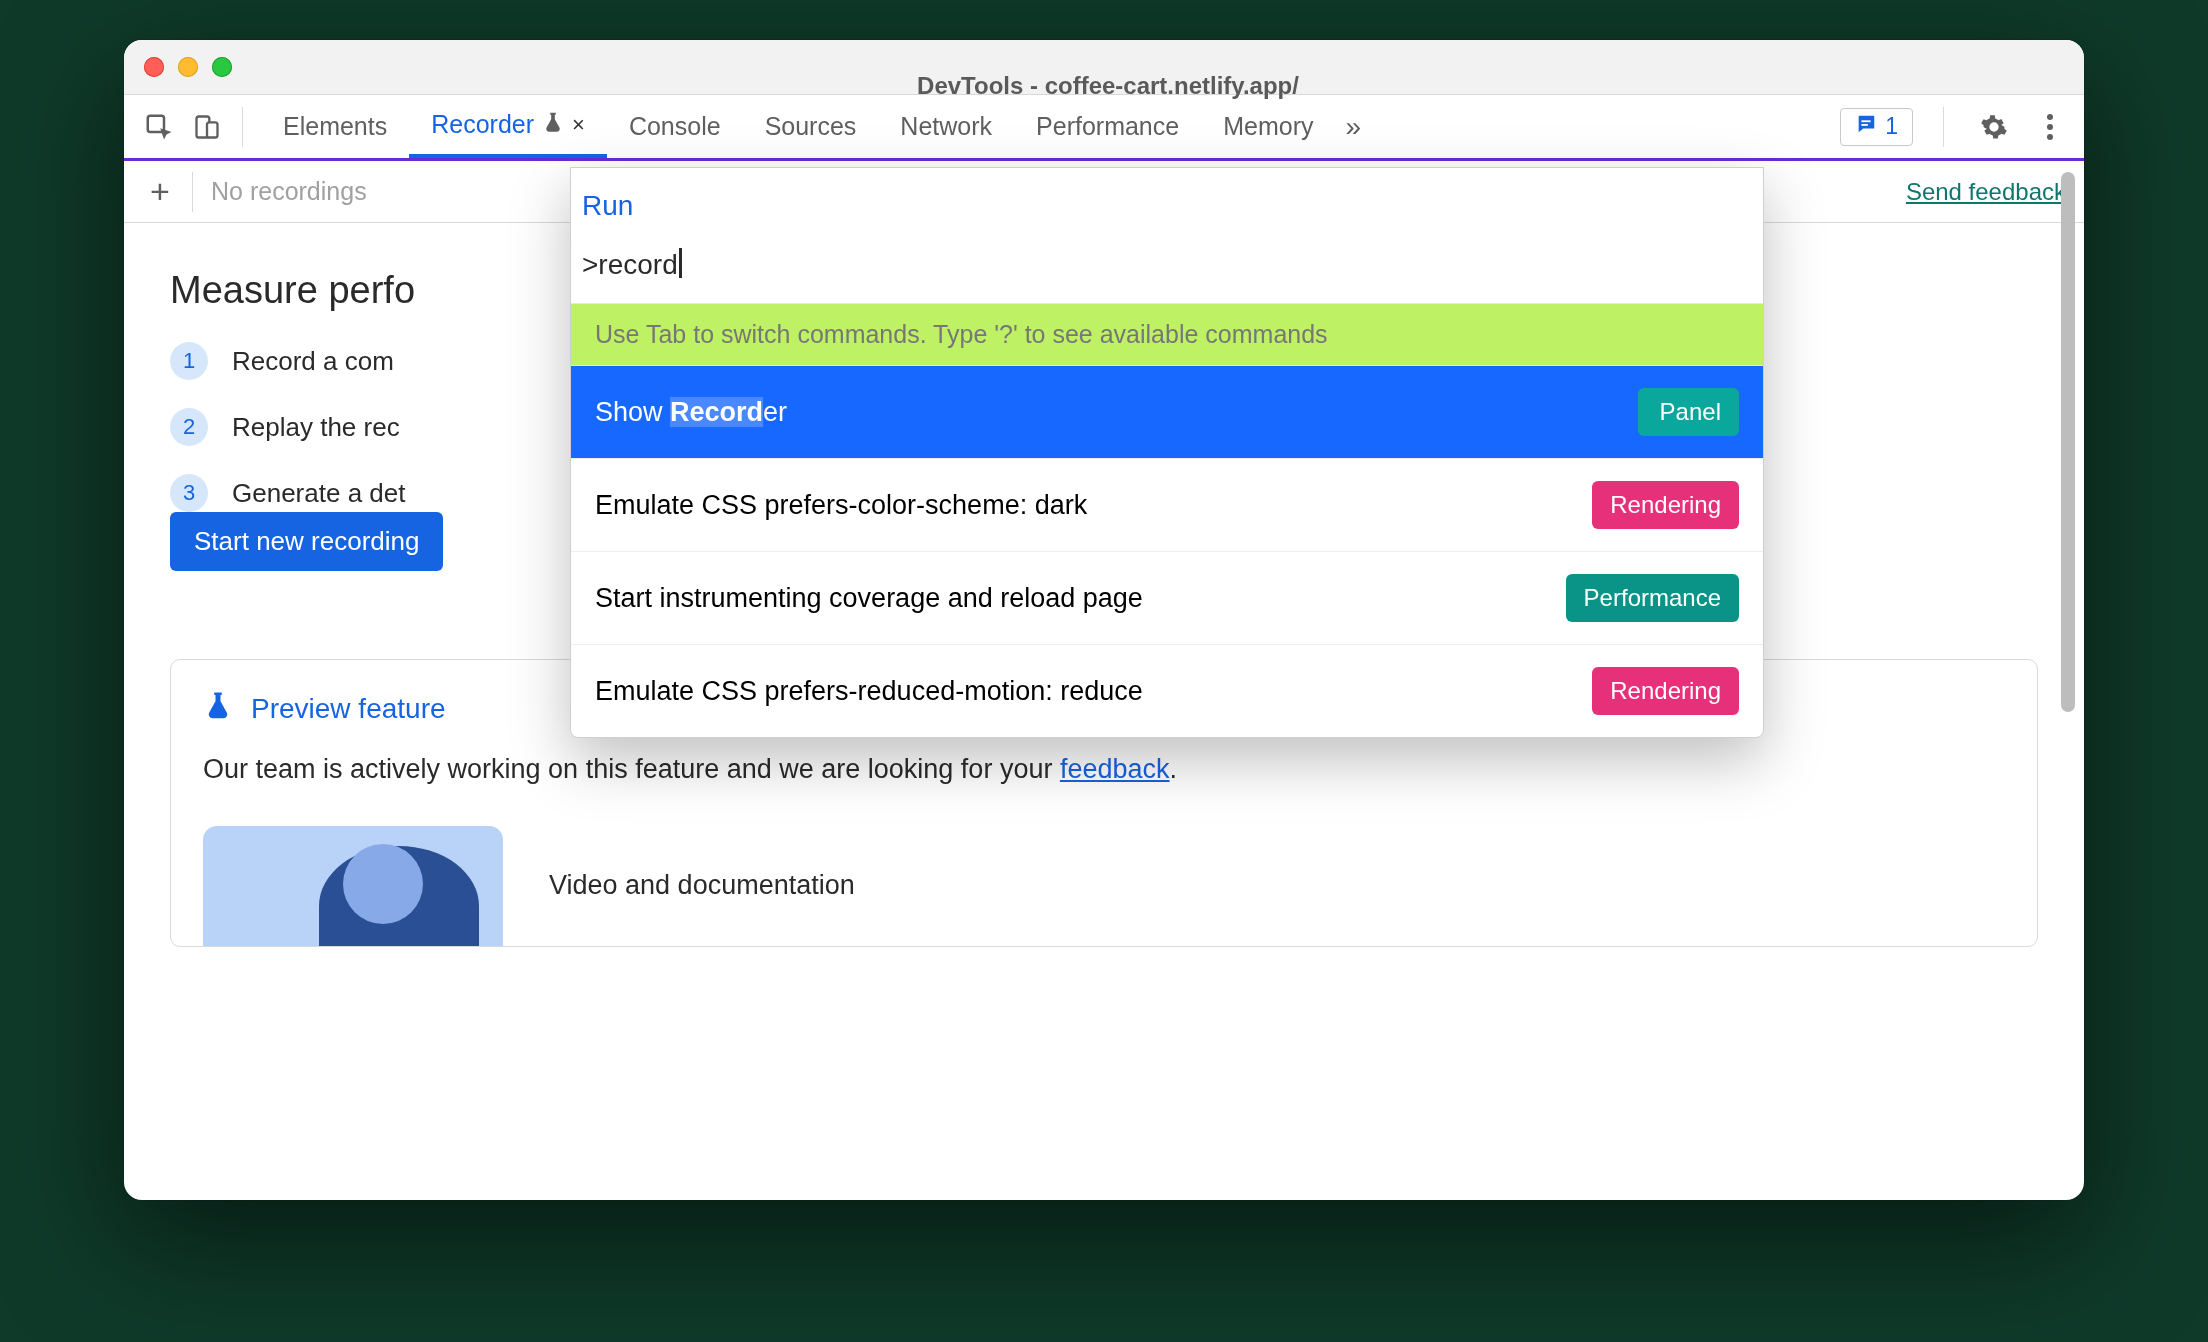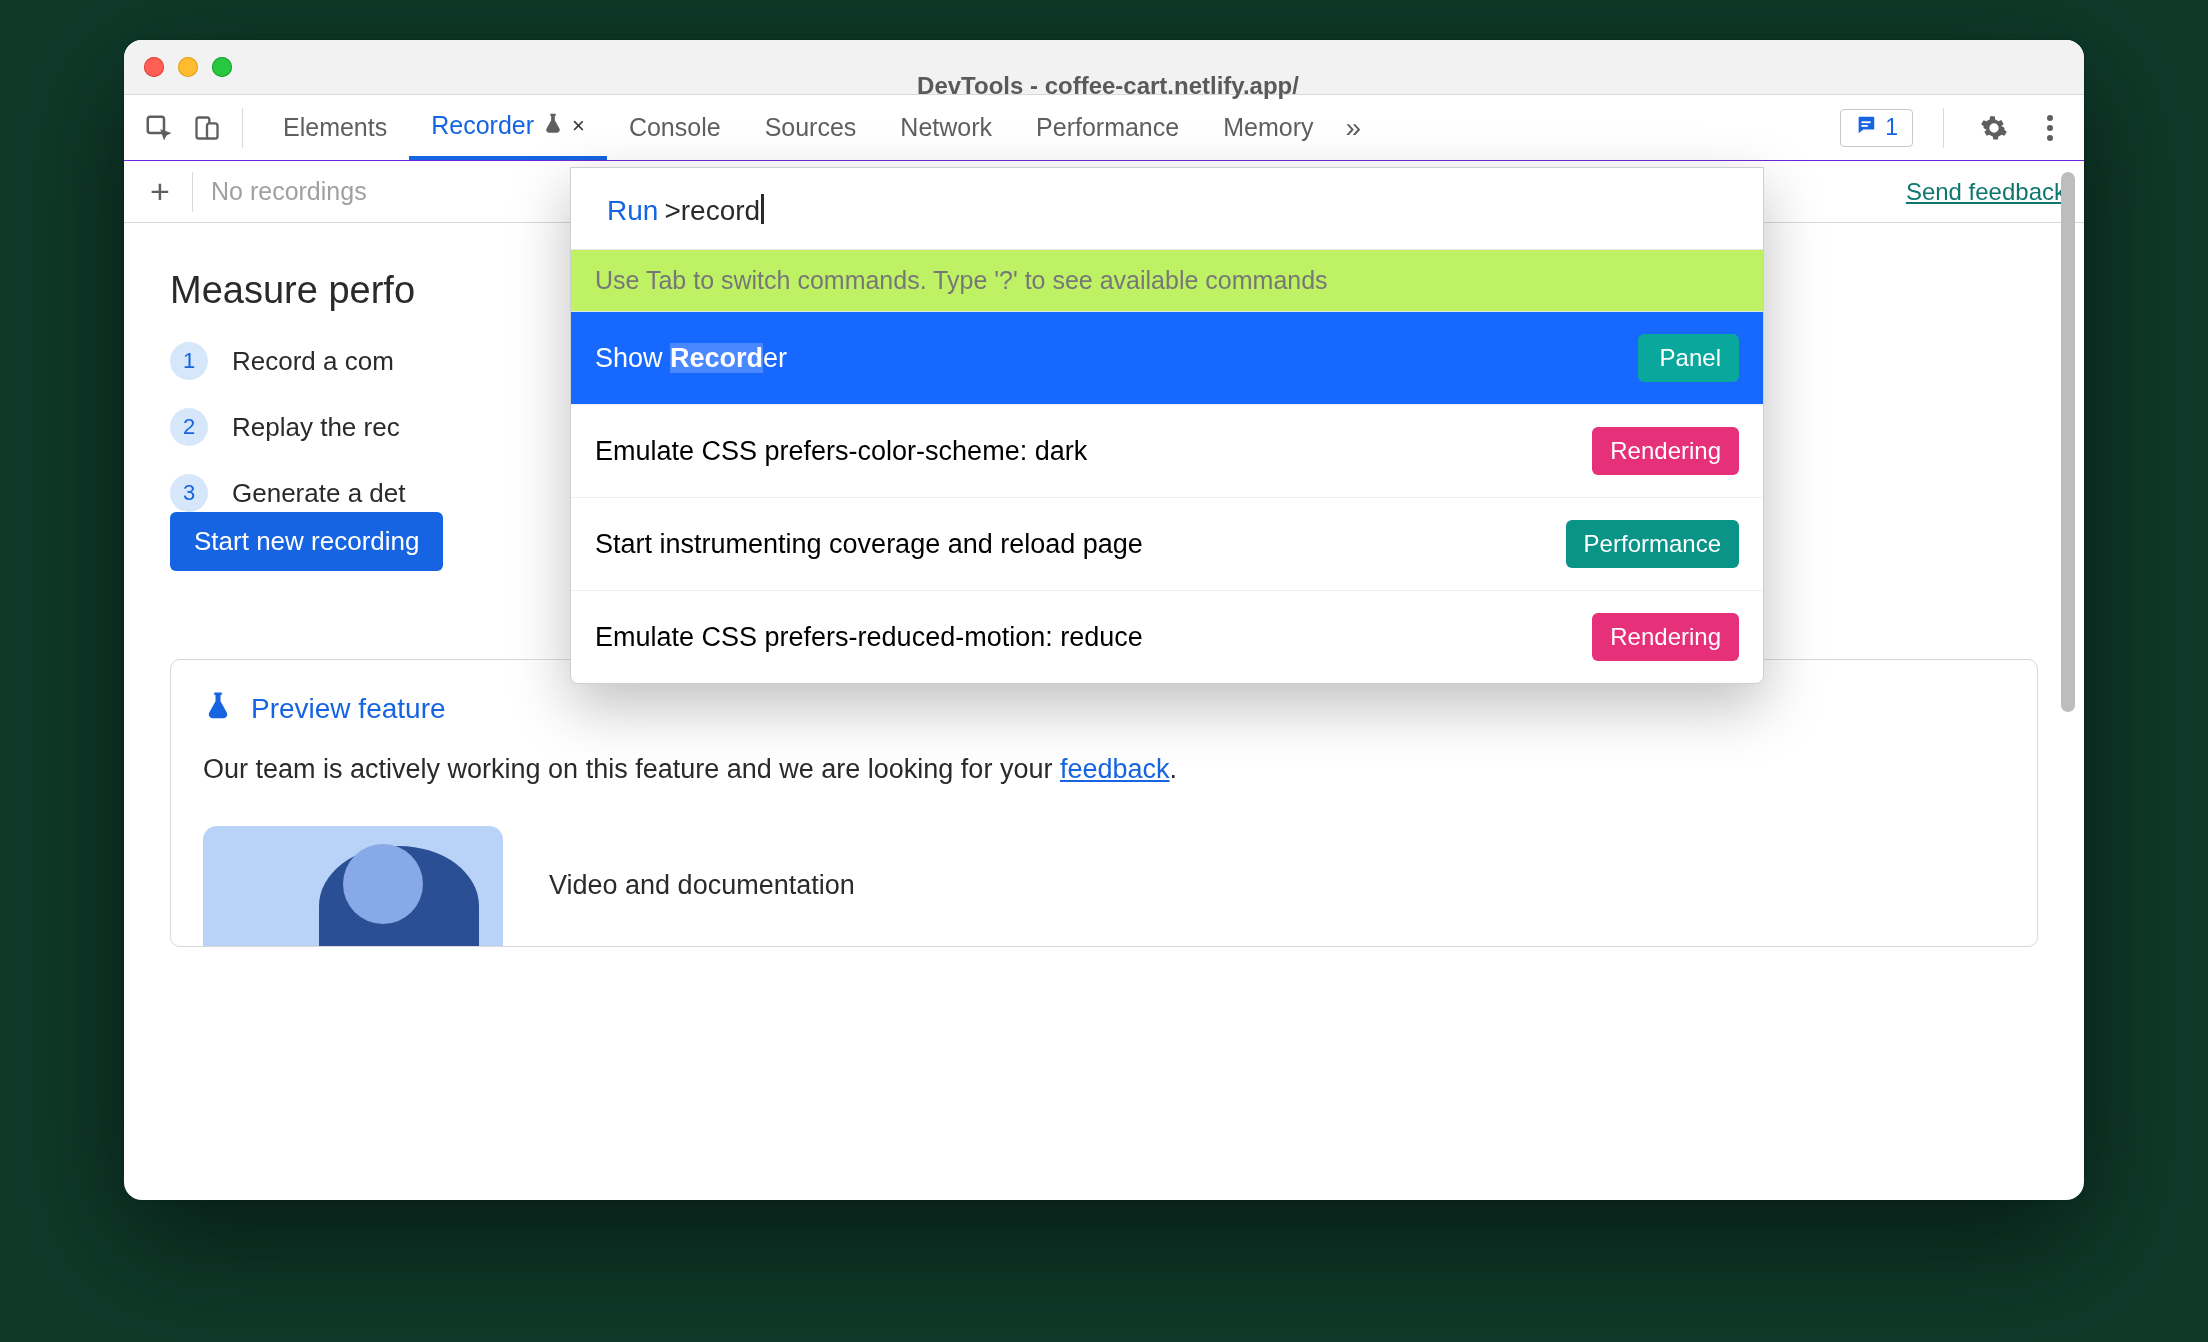--- a/index.html
+++ b/index.html
@@ -12,21 +12,21 @@
   }
   
   .titlebar { height:55px; background:#f2f2f2; border-bottom:1px solid #d9d9d9; display:flex; align-items:center; padding:0 20px; }
   .traffic { display:flex; gap:14px; align-items:center; }
   .dot { width:20px; height:20px; border-radius:50%; }
   .dot.red { background:#ff5f57; box-shadow: inset 0 0 0 1px #e24339; }
   .dot.yellow { background:#febc2e; box-shadow: inset 0 0 0 1px #e0a223; }
   .dot.green { background:#28c840; box-shadow: inset 0 0 0 1px #1fa132; }
   .titlebar .title { flex:1; text-align:center; font-size:24px; font-weight:600; color:#5a5a5a; margin-left:-80px;margin-top:37px; }
   
-  .toolbar { height:66px; border-bottom:1px solid #6d28d9; display:flex; align-items:center; padding:0 14px; font-size:25px; color:#5f5f5f; background:#fff; }
+  .toolbar { height:66px; border-bottom:3px solid #6d28d9; display:flex; align-items:center; padding:0 14px; font-size:25px; color:#5f5f5f; background:#fff; }
   .tool-group { display:flex; align-items:center; gap:6px; height:100%; }
   .tool-divider { width:1px; height:40px; background:#d9d9d9; margin:0 14px; }
   .inspect-btn, .device-btn { width:42px; height:42px; display:flex; align-items:center; justify-content:center; cursor:pointer; border-radius:4px; }
   .tabs { display:flex; align-items:center; height:100%; gap:0; margin-left:4px; }
   .tab { padding:0 22px; height:100%; display:flex; align-items:center; gap:8px; cursor:pointer; color:#5f5f5f; }
   .tab.active { border-bottom:4px solid #1664e1; color:#1664e1; }
   .tab .close { font-size:22px; color:#333; cursor:pointer; }
   .beaker-icon svg { width:22px; height:22px; }
   .more-arrows { margin-left:10px; font-size:28px; color:#5f5f5f; cursor:pointer; }
   .toolbar-right { margin-left:auto; display:flex; align-items:center; gap:16px; }
@@ -61,21 +61,21 @@
   .media-title { font-size:27px; color:#2a2a2a; }
   
   .vscroll { position:absolute; right:6px; top:132px; width:20px; bottom:20px; background:transparent; }
   .vscroll .thumb-bar { position:absolute; top:0; width:14px; left:3px; height:540px; background:#bdbdbd; border-radius:10px; }
   
   .palette {
     position:absolute; left:446px; top:127px; width:1194px; background:#fff;
     border:1px solid #cfcfcf; border-radius:0 0 8px 8px; box-shadow:0 22px 60px rgba(0,0,0,.25);
     overflow:hidden; z-index:50;
   }
-  .palette-input { display:flex; align-items:baseline; gap:6px; padding:22px 36px; font-size:28px; }
+  .palette-input { display:flex; align-items:baseline; gap:22px; padding:22px 11px; font-size:28px;flex-direction:column; }
   .run-label { color:#1664e1; font-weight:500; }
   .query-wrap { color:#2a2a2a; display:inline-flex; align-items:baseline; }
   .query-caret { display:inline-block; width:3px; height:30px; background:#2a2a2a; margin-left:1px; transform:translateY(4px); }
   .palette-hint { background:#bef264; border-top:1px solid #e6e6e6; border-bottom:1px solid #e6e6e6; padding:16px 24px; font-size:25px; color:#777; }
   .palette-list { display:flex; flex-direction:column; }
   .palette-item { display:flex; align-items:center; justify-content:space-between; padding:22px 24px; font-size:27px; border-bottom:1px solid #eee; cursor:pointer; }
   .palette-item:last-child { border-bottom:none; }
   .palette-item.selected { background:#1668ff; color:#fff; }
   .palette-item.selected .hl-match { background:#4a88ff; color:#fff; }
   .palette-item .hl-match { font-weight:700; }

